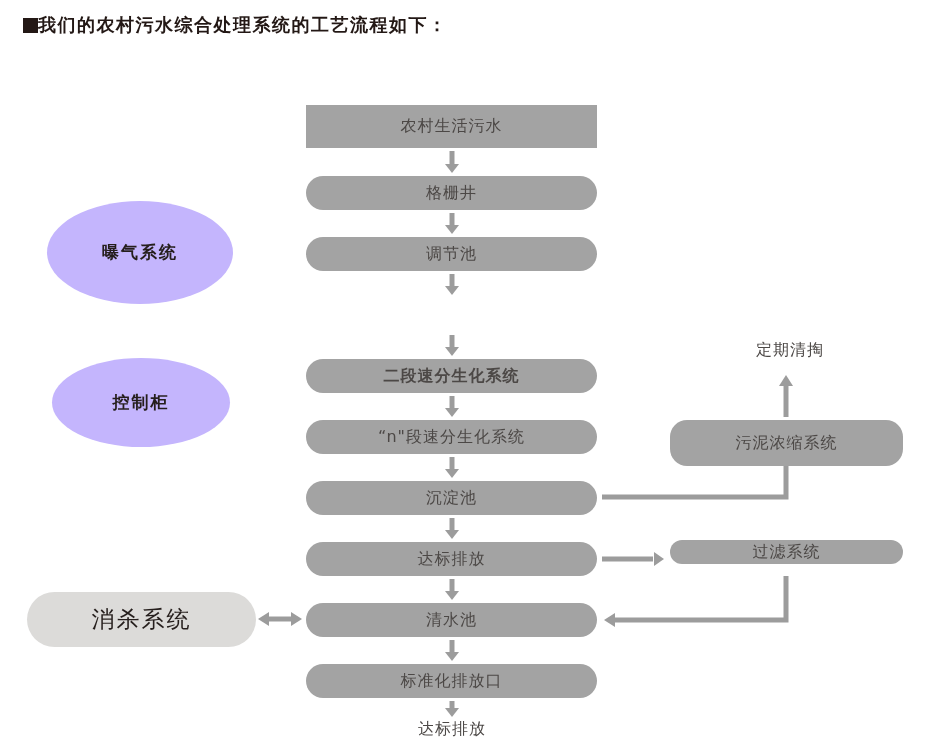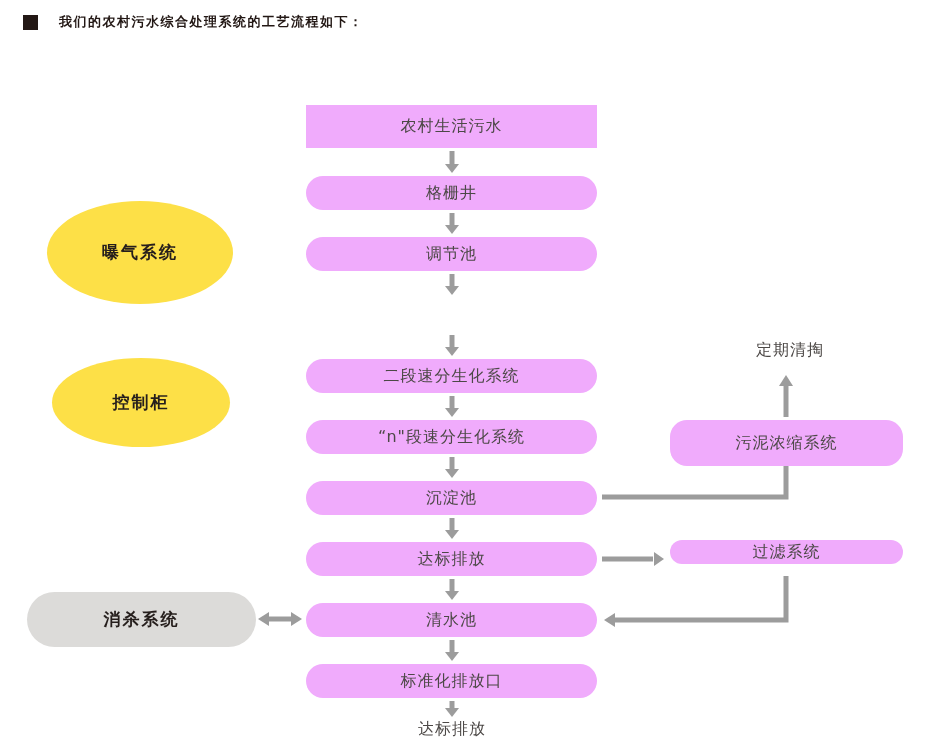--- a/index.html
+++ b/index.html
@@ -2,36 +2,36 @@
 <html><head>
 <meta charset="utf-8">
 <style>
   html,body{margin:0;padding:0;background:#ffffff;}
   body{width:926px;height:752px;font-family:"DejaVu Sans","Liberation Sans",sans-serif;}
   #canvas{position:relative;width:926px;height:752px;background:#ffffff;overflow:hidden;}
 
   
   .title-row{position:absolute;left:23px;top:13px;display:flex;align-items:center;}
   .bullet{width:15px;height:15px;background:#231815;flex:0 0 auto;}
-  .title-text{margin-left:21px;font-size:13px;font-weight:bold;color:#231815;letter-spacing:1.5px;white-space:nowrap;}
+  .title-text{font-size:18px;font-weight:bold;color:#231815;letter-spacing:1.5px;white-space:nowrap;}
 
   
   .connectors{position:absolute;left:0;top:0;width:926px;height:752px;pointer-events:none;}
 
   
-  .node{position:absolute;background:#f0abfc;display:flex;align-items:center;justify-content:center;
+  .node{position:absolute;background:#a3a3a3;display:flex;align-items:center;justify-content:center;
         color:#4c4846;font-size:16px;letter-spacing:1px;white-space:nowrap;}
   .main{left:306px;width:291px;height:34px;border-radius:17px;}
   .first{height:43px;border-radius:0;}
   .rightbox{left:670px;width:233px;height:46px;border-radius:17px;}
 
-  .ellipse{position:absolute;background:#fde047;border-radius:50%;display:flex;align-items:center;justify-content:center;
+  .ellipse{position:absolute;background:#c4b5fd;border-radius:50%;display:flex;align-items:center;justify-content:center;
            font-weight:bold;color:#251e1c;font-size:17px;letter-spacing:2px;}
   .pill{position:absolute;background:#dcdbd9;border-radius:28px;display:flex;align-items:center;justify-content:center;
-        font-weight:bold;color:#251e1c;font-size:17px;letter-spacing:2px;}
+        font-weight:normal;color:#251e1c;font-size:23px;letter-spacing:2px;}
 
   .free-label{position:absolute;color:#4c4846;font-size:16px;letter-spacing:1px;text-align:center;white-space:nowrap;}
 </style>
 </head>
 <body>
 
 <div id="canvas">
 
   <div class="title-row">
     <span class="bullet"></span>
@@ -104,21 +104,21 @@
     <g>
       <line x1="268" y1="619" x2="292" y2="619" stroke="#9c9c9c" stroke-width="5"></line>
       <polygon points="269,612 269,626 258,619" fill="#9c9c9c"></polygon>
       <polygon points="291,612 291,626 302,619" fill="#9c9c9c"></polygon>
     </g>
   </svg>
 
   <div class="node main first" style="top:105px;">农村生活污水</div>
   <div class="node main" style="top:176px;">格栅井</div>
   <div class="node main" style="top:237px;">调节池</div>
-  <div class="node main" style="top:359px;">二段速分生化系统</div>
+  <div class="node main" style="top:359px;font-weight:bold;">二段速分生化系统</div>
   <div class="node main" style="top:420px;">“n"段速分生化系统</div>
   <div class="node main" style="top:481px;">沉淀池</div>
   <div class="node main" style="top:542px;">达标排放</div>
   <div class="node main" style="top:603px;">清水池</div>
   <div class="node main" style="top:664px;">标准化排放口</div>
 
   <div class="node rightbox" style="top:420px;">污泥浓缩系统</div>
   <div class="node rightbox" style="top:540px;height:24px;">过滤系统</div>
   <div class="free-label" style="left:716px;top:340px;width:148px;">定期清掏</div>
 

